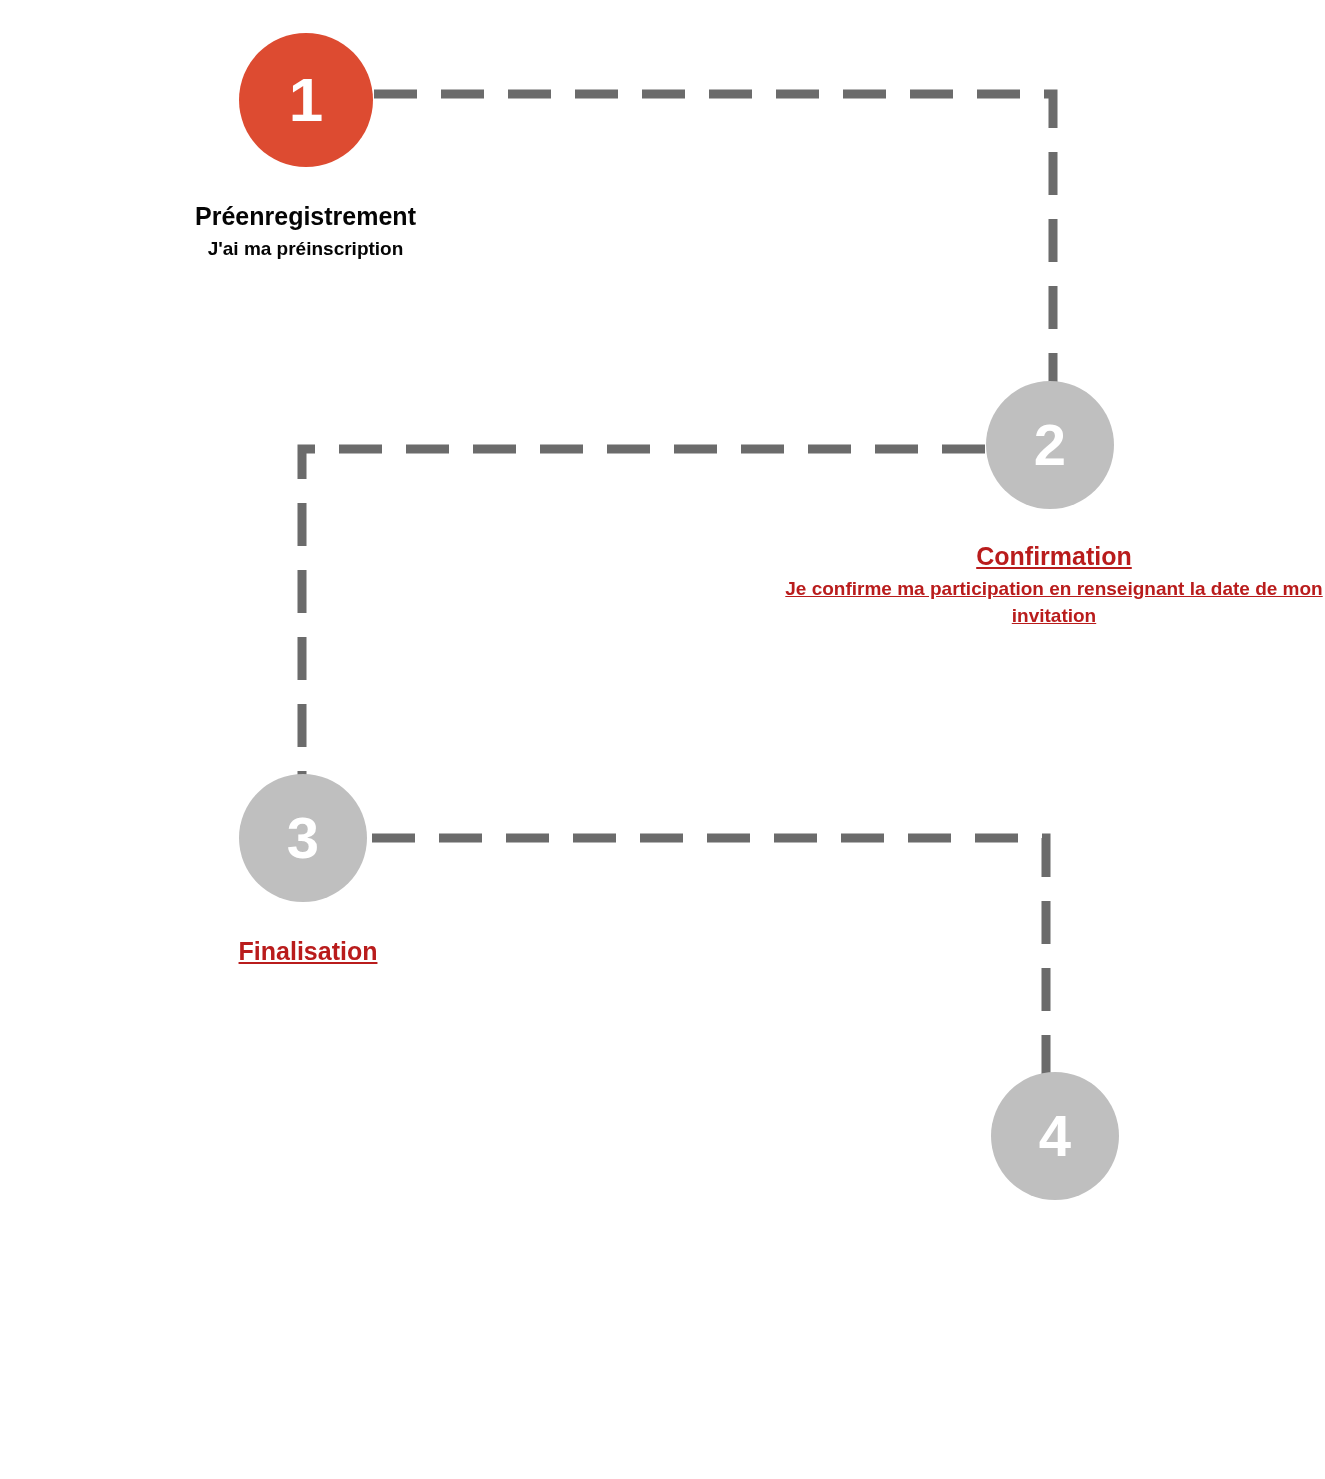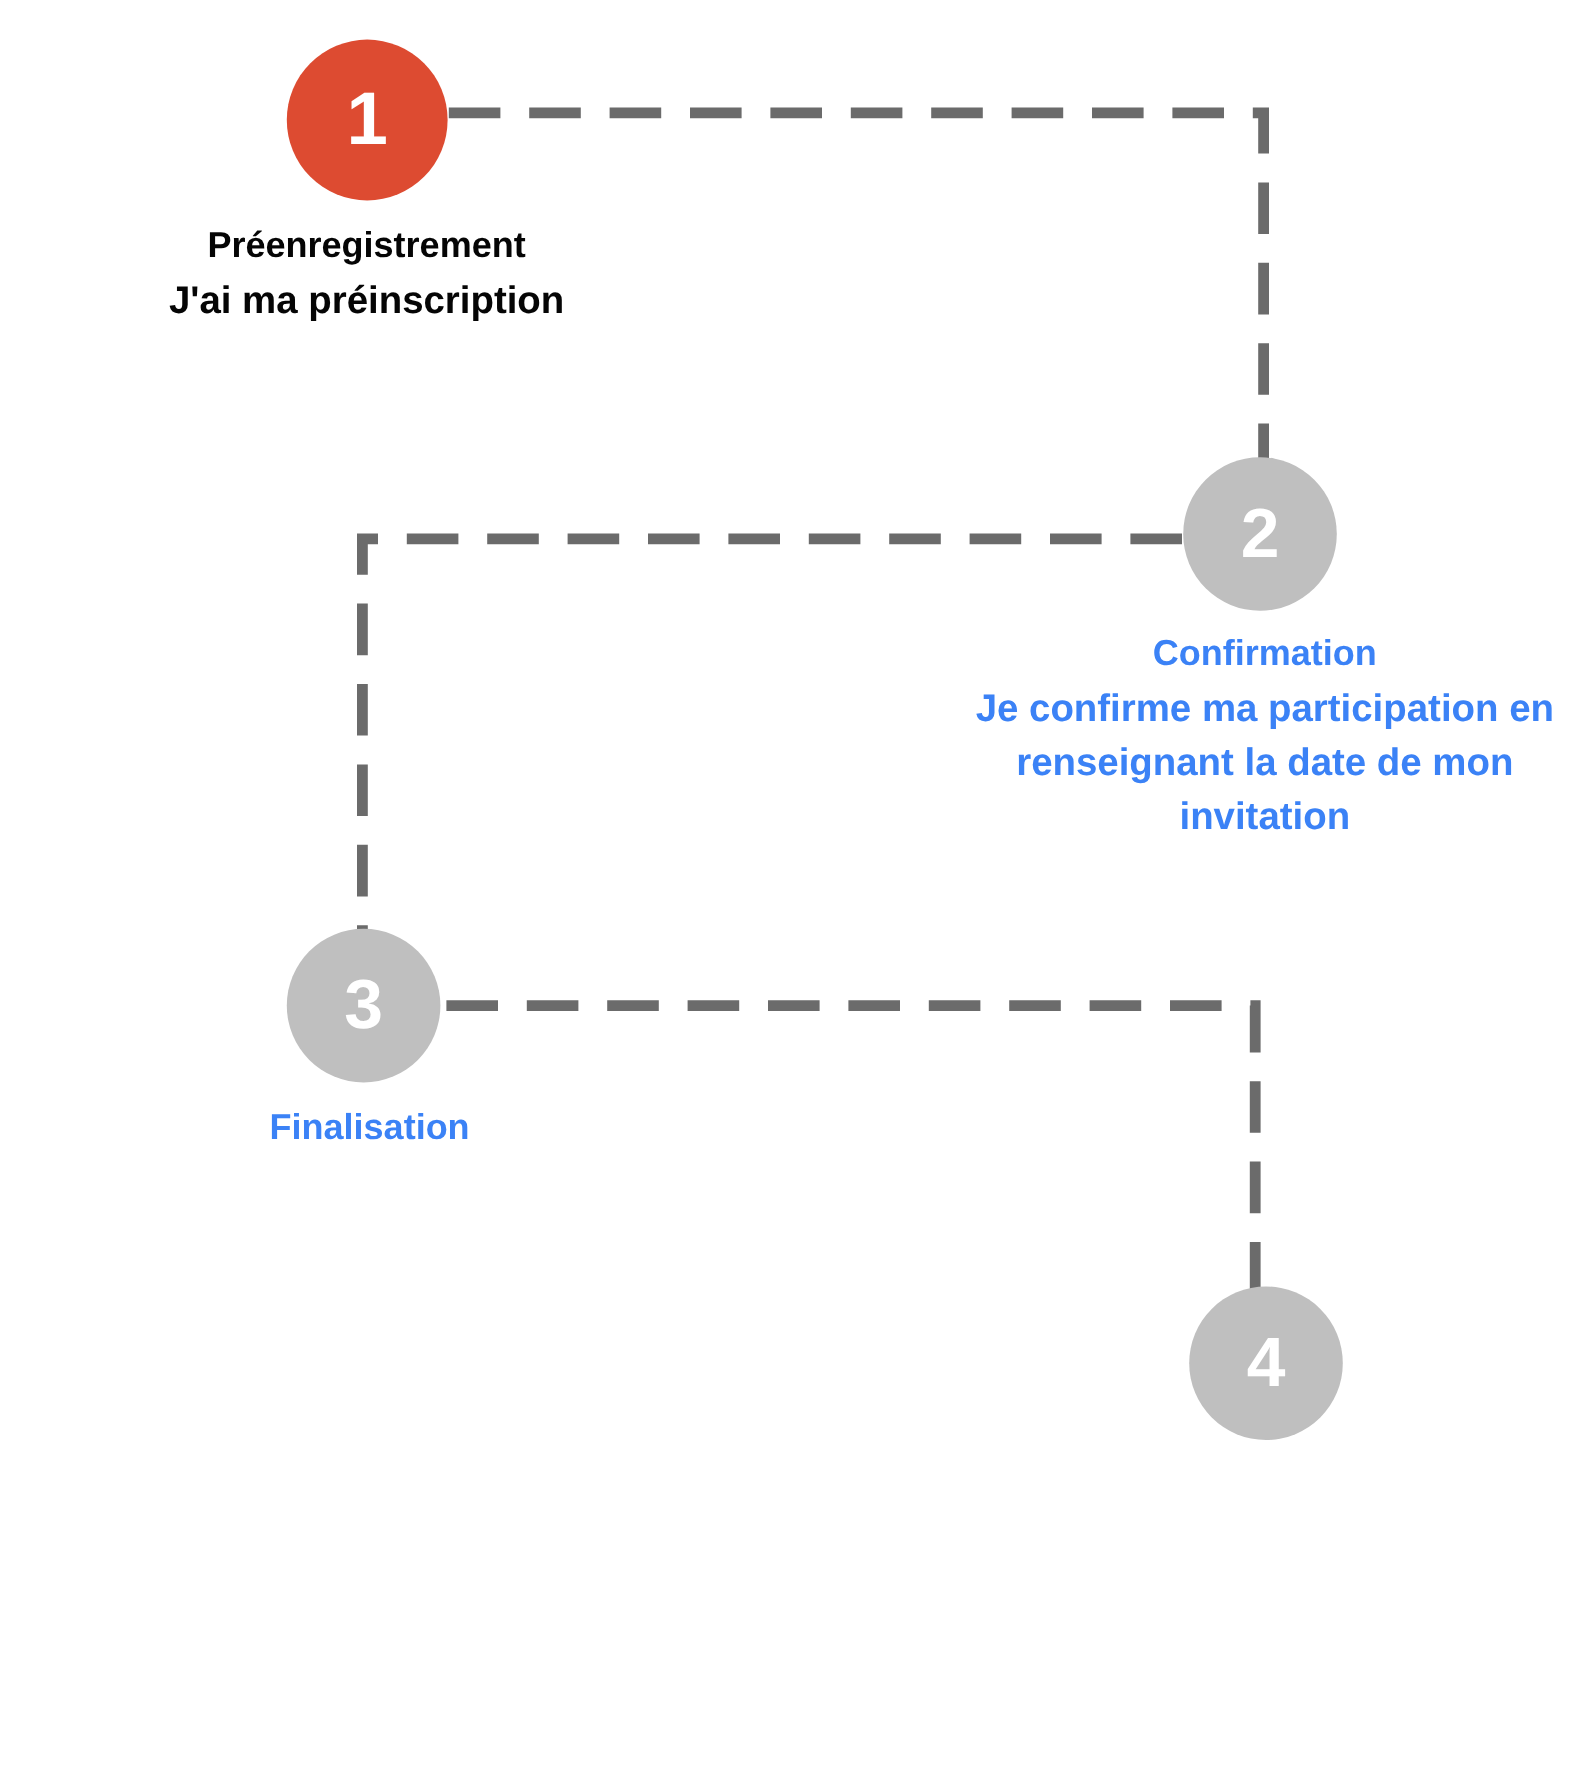--- a/index.html
+++ b/index.html
@@ -58,40 +58,41 @@
     background: #BFBFBF;
   }
 
   .step-text {
     position: absolute;
     text-align: center;
   }
 
   .step-title {
     font-weight: bold;
-    font-size: 30px;
+    font-size: 25px;
     line-height: 1.25;
-    margin: 1px 0 4px 0;
+    margin: 16px 0 4px 0;
   }
 
   .step-desc {
-    font-size: 32px;
+    font-size: 19px;
     line-height: 1.42;
     margin: 0;
     font-weight: bold;
   }
 
   .step-title.active-text,
   .step-desc.active-text {
     color: #050505;
   }
 
   .step-title.inactive-text,
   .step-desc.inactive-text {
-    color: #3b82f6;
+    color: #b91c1c;
+    text-decoration: underline;
   }
 
   
   #step-1 .step-circle { left: 239px; top: 33px; }
   #step-1 .step-text   { left: 33px;  top: 185px; width: 545px; }
 
   #step-2 .step-circle { left: 986px; top: 381px; }
   #step-2 .step-text   { left: 783px; top: 525px; width: 542px; }
 
   #step-3 .step-circle { left: 239px; top: 774px; }

